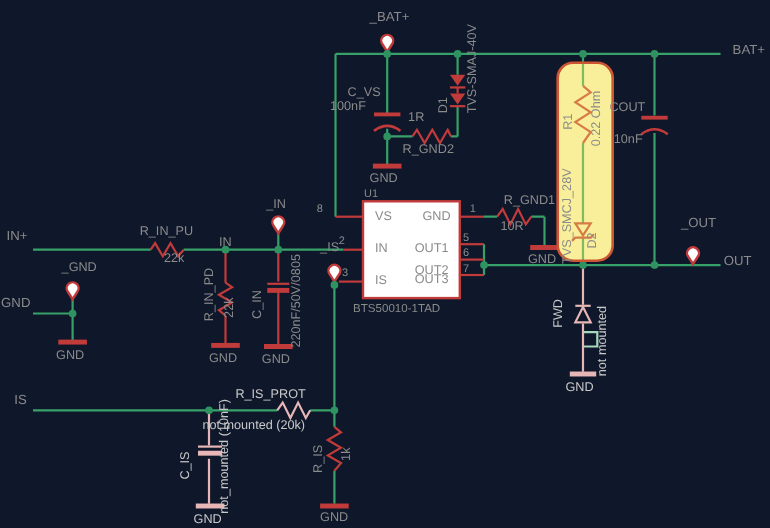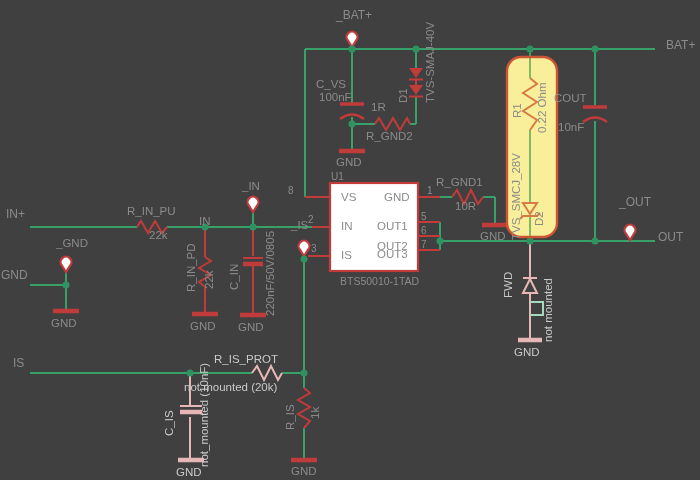--- a/index.html
+++ b/index.html
@@ -1,16 +1,16 @@
 <!DOCTYPE html>
 <html><head>
 <meta charset="utf-8">
 <style>
   html,body{margin:0;padding:0;background:#fff;}
-  #canvas{position:relative;width:700px;height:480px;background:#404040;overflow:hidden;
+  #canvas{position:relative;width:700px;height:480px;background:#0f172a;overflow:hidden;
           font-family:"Liberation Sans",sans-serif;}
   svg{position:absolute;left:0;top:0;z-index:1;}
   .lbl{position:absolute;z-index:2;font-size:11.5px;line-height:13px;color:#8b8b8b;white-space:nowrap;}
   .pin{font-size:10px;color:#8b8b8b;}
   .part{font-size:10.5px;}
   .vert{transform:rotate(-90deg);transform-origin:0 0;}
   .faded{color:#c9c9c9;}
   .netlbl{font-size:12px;}
 </style>
 </head>
@@ -164,43 +164,43 @@
 <div class="lbl" style="left:336px;top:156px">GND</div>
 <div class="lbl" style="left:51px;top:317px">GND</div>
 <div class="lbl" style="left:190px;top:320px">GND</div>
 <div class="lbl" style="left:238px;top:321px">GND</div>
 <div class="lbl" style="left:480px;top:230px">GND</div>
 <div class="lbl" style="left:291px;top:465px">GND</div>
 <div class="lbl faded" style="left:176px;top:466px">GND</div>
 <div class="lbl faded" style="left:514px;top:346px">GND</div>
 
 <div class="lbl pin" style="left:331px;top:170px">U1</div>
-<div class="lbl part" style="left:340px;top:275px">BTS50010-1TAD</div>
+<div class="lbl part" style="left:321px;top:275px">BTS50010-1TAD</div>
 <div class="lbl" style="left:341px;top:191px">VS</div>
 <div class="lbl" style="left:384px;top:191px">GND</div>
 <div class="lbl" style="left:341px;top:220px">IN</div>
 <div class="lbl" style="left:377px;top:220px">OUT1</div>
 <div class="lbl" style="left:377px;top:240px">OUT2</div>
 <div class="lbl" style="left:341px;top:249px">IS</div>
 <div class="lbl" style="left:377px;top:248px">OUT3</div>
 <div class="lbl pin" style="left:288px;top:184px">8</div>
 <div class="lbl pin" style="left:308px;top:213px">2</div>
 <div class="lbl pin" style="left:311px;top:242px">3</div>
 <div class="lbl pin" style="left:427px;top:184px">1</div>
 <div class="lbl pin" style="left:421px;top:210px">5</div>
 <div class="lbl pin" style="left:421px;top:224px">6</div>
 <div class="lbl pin" style="left:421px;top:238px">7</div>
 
 <div class="lbl" style="left:316px;top:78px">C_VS</div>
-<div class="lbl" style="left:319px;top:91px">100nF</div>
+<div class="lbl" style="left:300px;top:91px">100nF</div>
 <div class="lbl" style="left:371px;top:101px">1R</div>
 <div class="lbl" style="left:366px;top:130px">R_GND2</div>
 <div class="lbl vert" style="left:397px;top:103px">D1</div>
 <div class="lbl vert" style="left:424px;top:103px">TVS-SMAJ-40V</div>
-<div class="lbl" style="left:436px;top:176px">R_GND1</div>
+<div class="lbl" style="left:458px;top:176px">R_GND1</div>
 <div class="lbl" style="left:455px;top:200px">10R</div>
 <div class="lbl" style="left:127px;top:205px">R_IN_PU</div>
 <div class="lbl" style="left:149px;top:229px">22k</div>
 <div class="lbl vert" style="left:185px;top:292px">R_IN_PD</div>
 <div class="lbl vert" style="left:203px;top:289px">22k</div>
 <div class="lbl vert" style="left:228px;top:290px">C_IN</div>
 <div class="lbl vert" style="left:264px;top:316px">220nF/50V/0805</div>
 <div class="lbl vert" style="left:511px;top:118px">R1</div>
 <div class="lbl vert" style="left:536px;top:133px">0.22 Ohm</div>
 <div class="lbl vert" style="left:510px;top:240px">TVS_SMCJ_28V</div>

